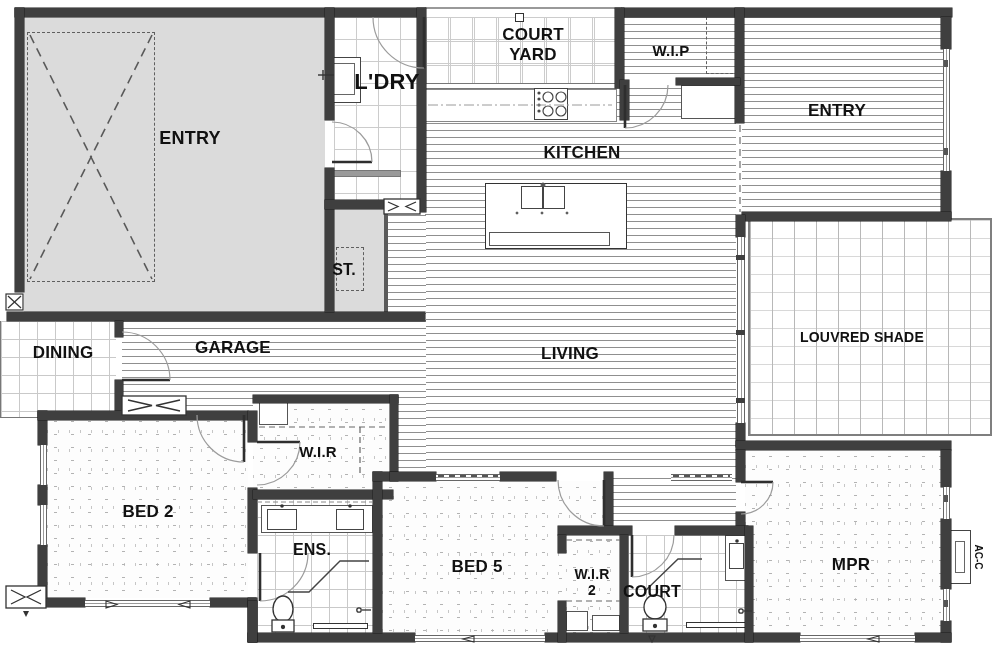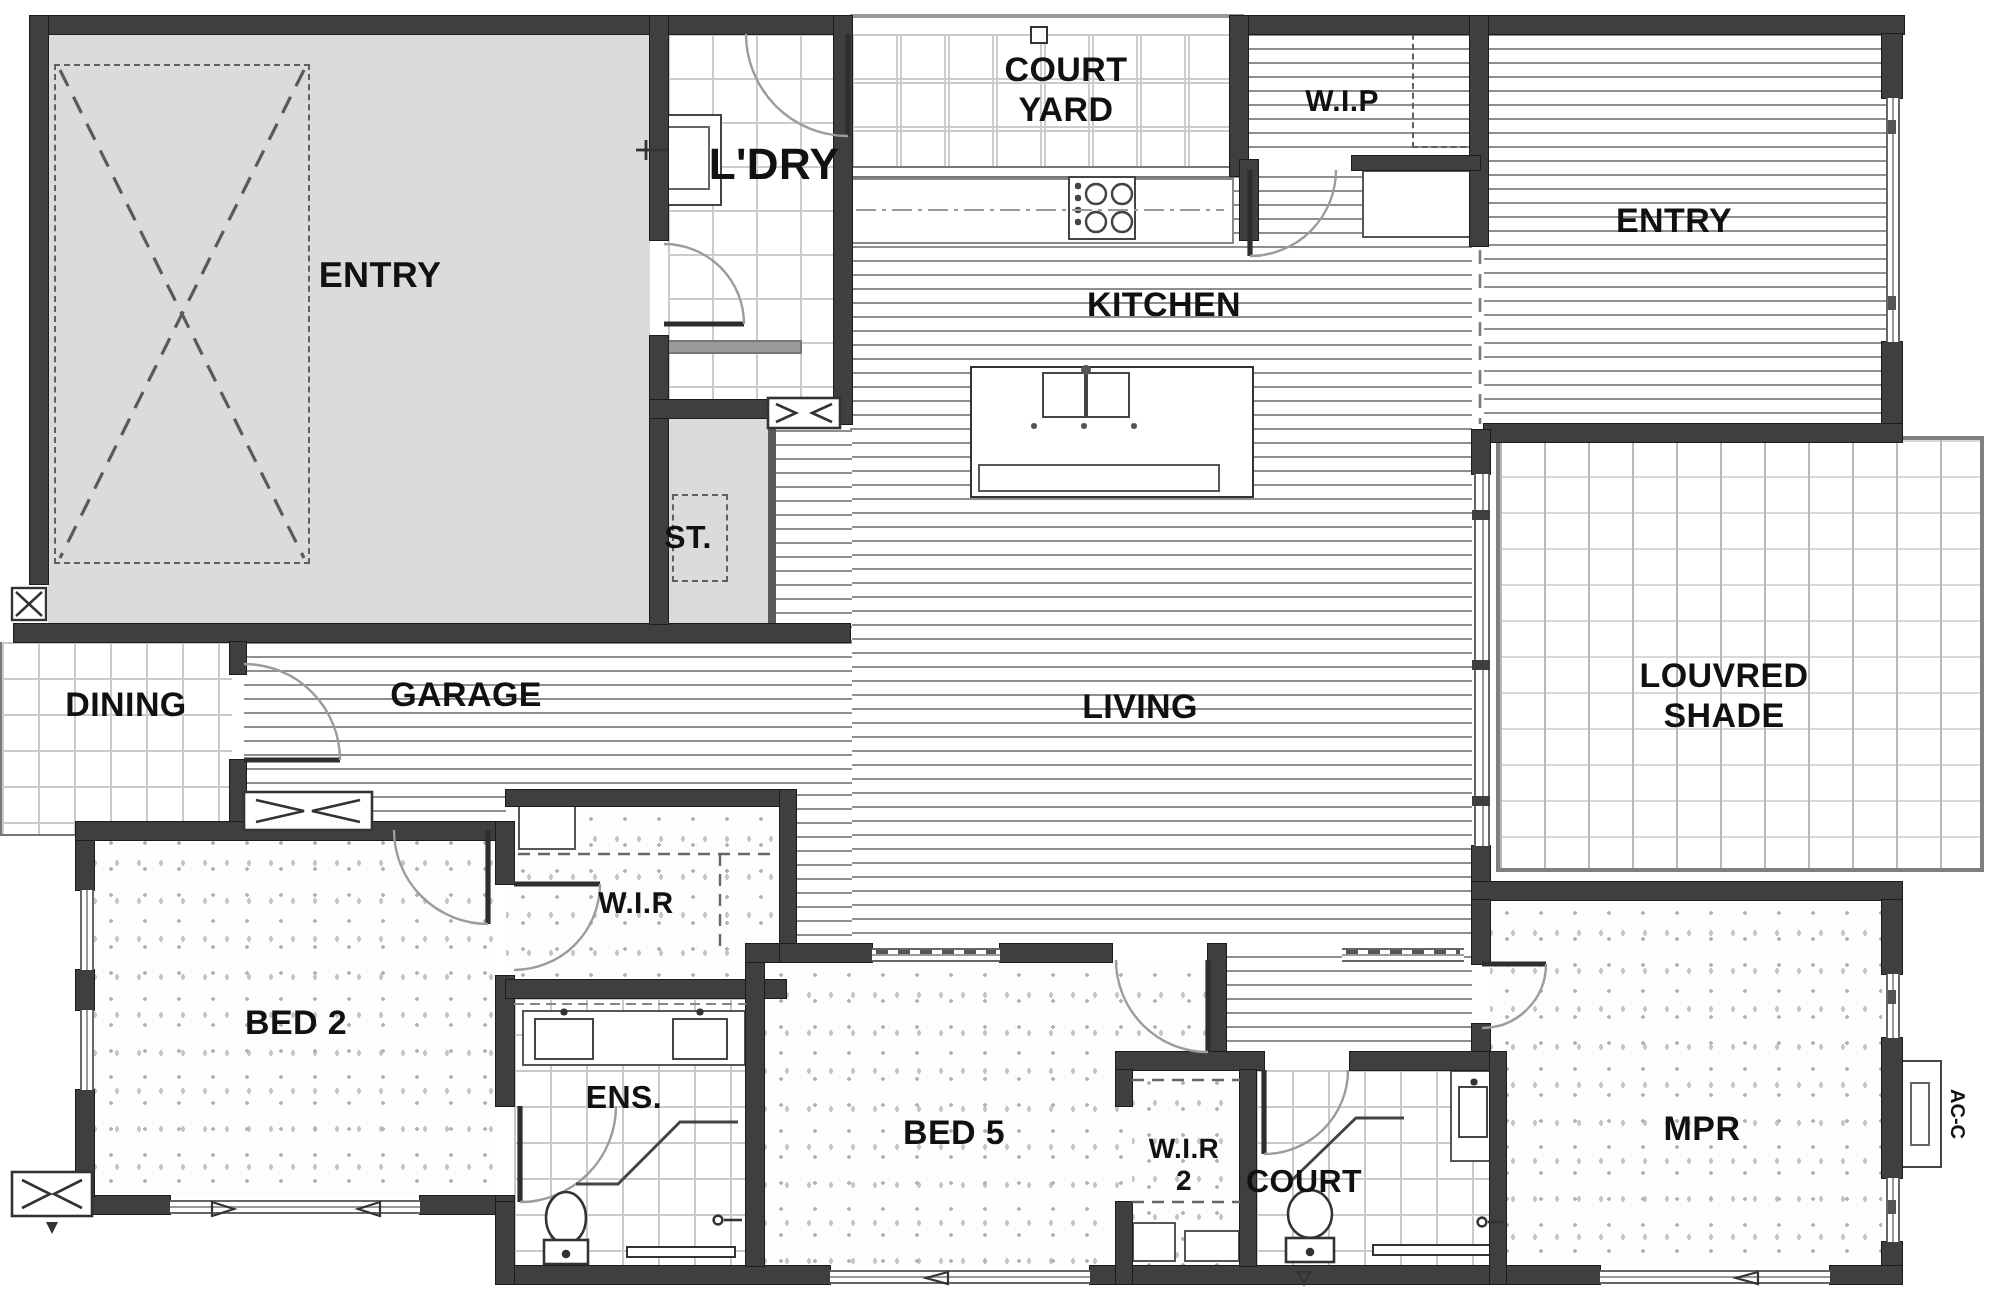--- a/index.html
+++ b/index.html
@@ -334,21 +334,21 @@
   <div class="lbl" style="left:387px;top:82px;font-size:22px">L'DRY</div>
   <div class="lbl" style="left:533px;top:45px;font-size:17px">COURT
 YARD</div>
   <div class="lbl" style="left:671px;top:51px;font-size:15px">W.I.P</div>
   <div class="lbl" style="left:837px;top:111px;font-size:17px">ENTRY</div>
   <div class="lbl" style="left:582px;top:153px;font-size:17px">KITCHEN</div>
   <div class="lbl" style="left:344px;top:270px;font-size:16px">ST.</div>
   <div class="lbl" style="left:63px;top:353px;font-size:17px">DINING</div>
   <div class="lbl" style="left:233px;top:348px;font-size:17px">GARAGE</div>
   <div class="lbl" style="left:570px;top:354px;font-size:17px">LIVING</div>
-  <div class="lbl" style="left:862px;top:348px;font-size:17px">LOUVRED SHADE</div>
+  <div class="lbl" style="left:862px;top:337px;font-size:14px">LOUVRED SHADE</div>
   <div class="lbl" style="left:318px;top:452px;font-size:15px">W.I.R</div>
   <div class="lbl" style="left:148px;top:512px;font-size:17px">BED 2</div>
   <div class="lbl" style="left:312px;top:550px;font-size:16px">ENS.</div>
   <div class="lbl" style="left:477px;top:567px;font-size:17px">BED 5</div>
   <div class="lbl" style="left:592px;top:582px;font-size:14px">W.I.R
 2</div>
   <div class="lbl" style="left:652px;top:592px;font-size:16px">COURT</div>
   <div class="lbl" style="left:851px;top:565px;font-size:17px">MPR</div>
   <div class="lbl-vert" style="left:978px;top:557px;font-size:10px">AC-C</div>
 

